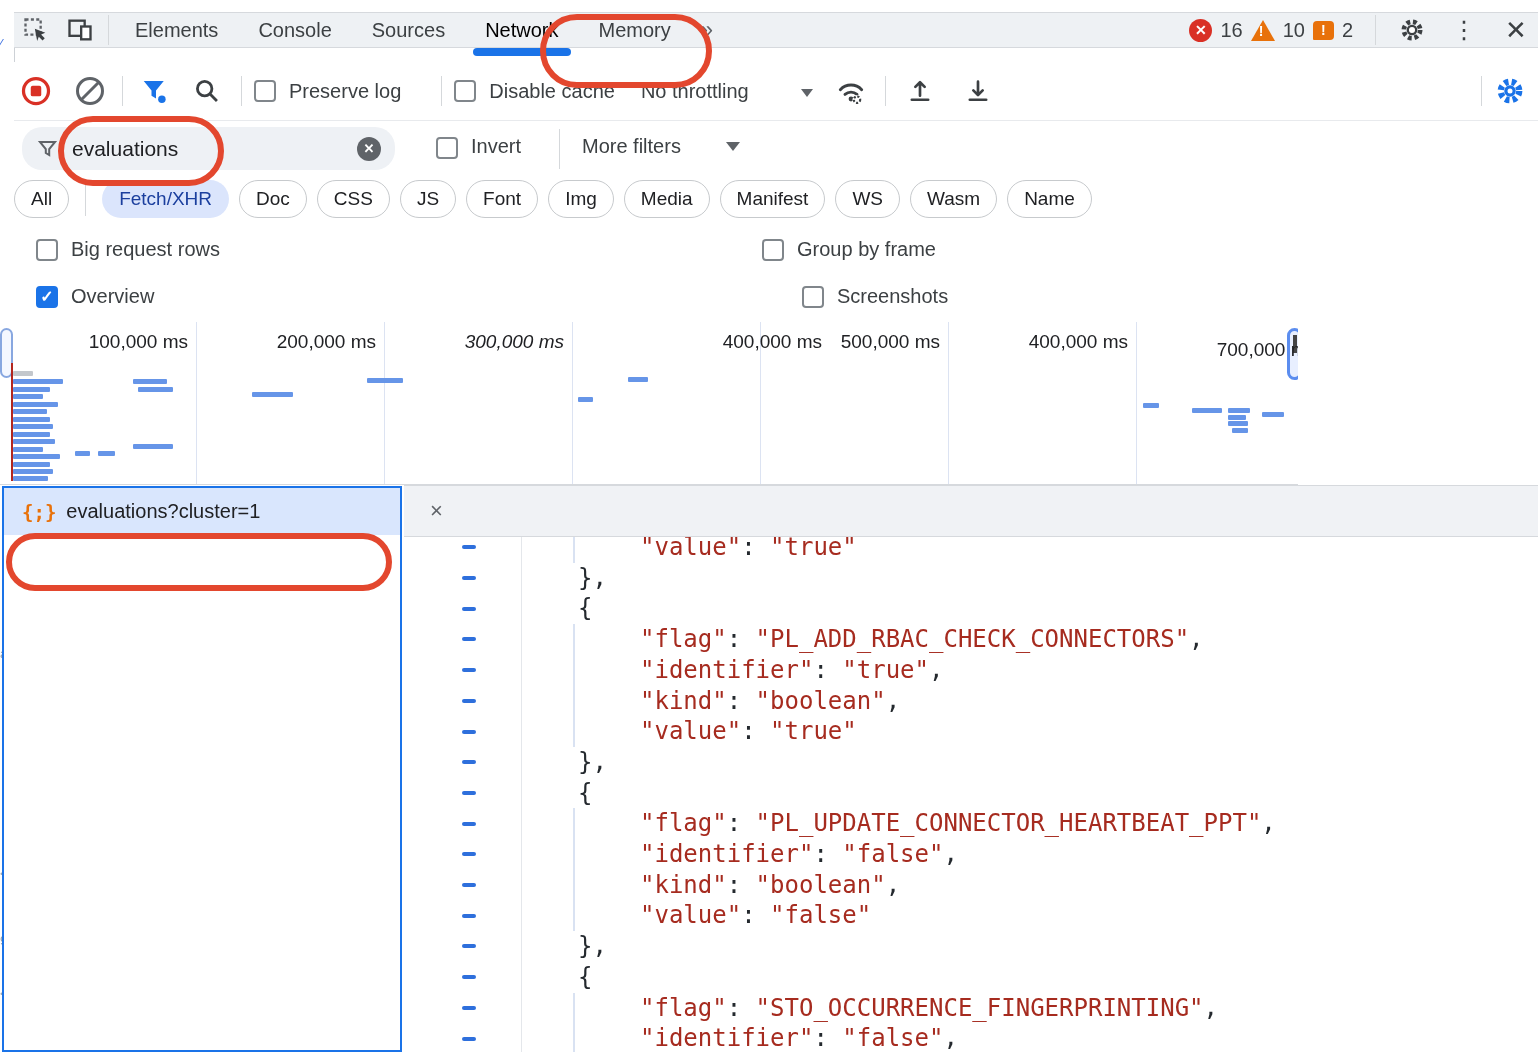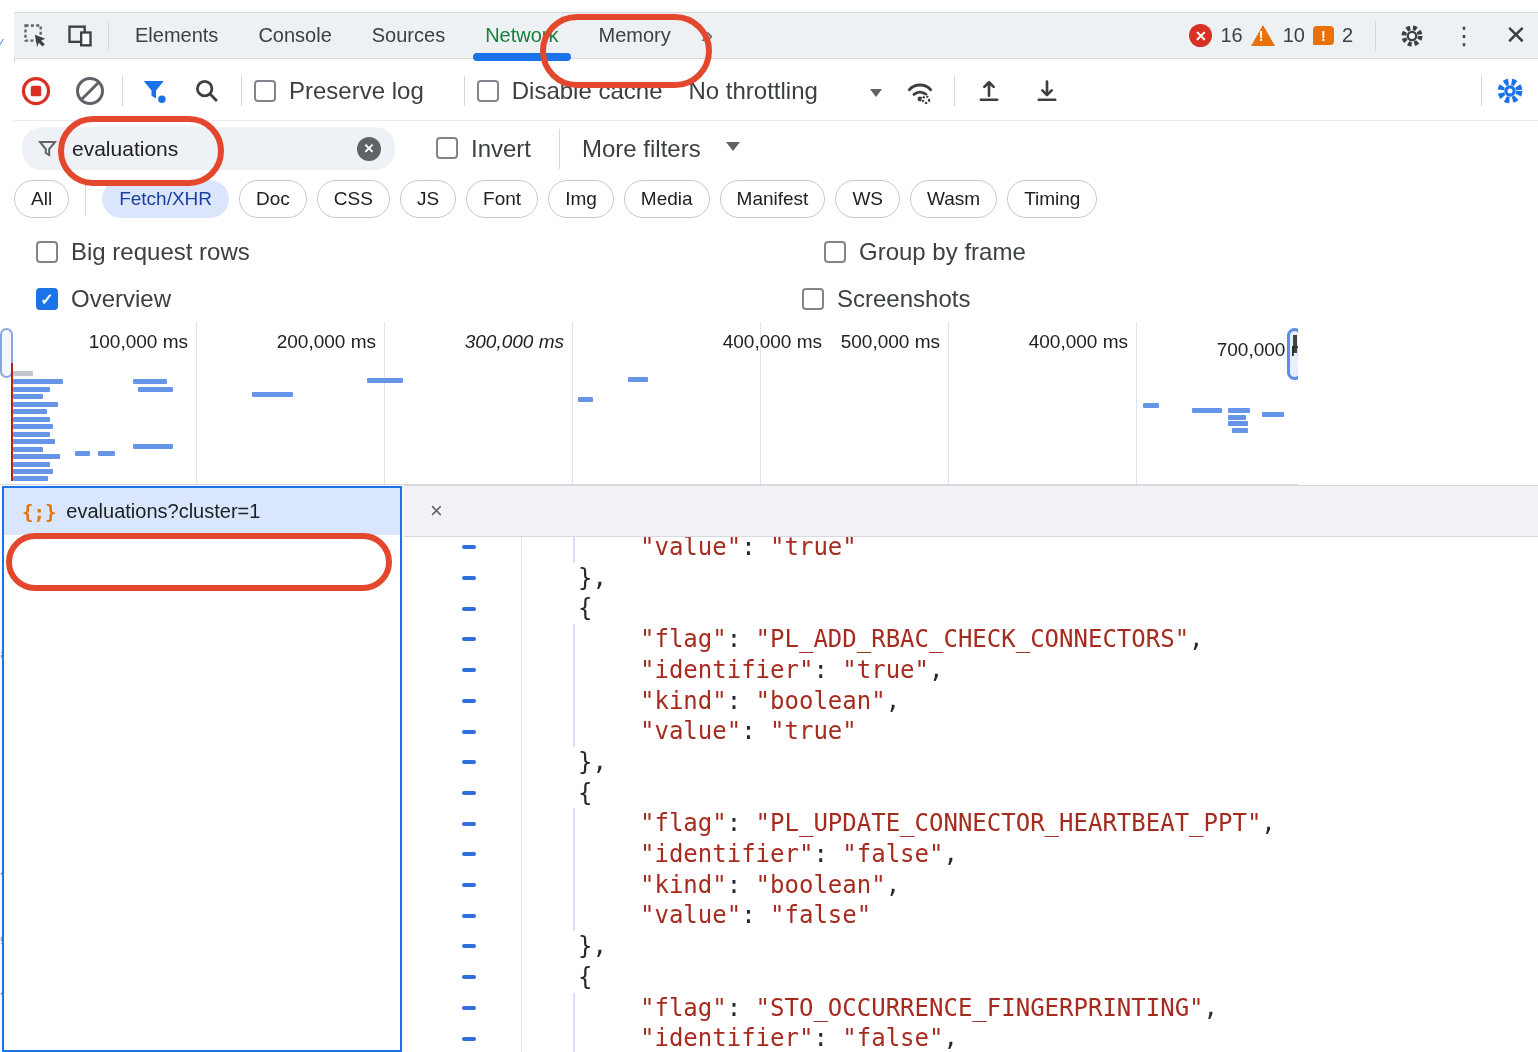--- a/index.html
+++ b/index.html
@@ -1,41 +1,41 @@
 <!DOCTYPE html>
 <html><head>
 <meta charset="utf-8">
 <style>
   html,body{margin:0;padding:0;background:#fff;}
   .stage{position:relative;width:1538px;height:1052px;overflow:hidden;background:#fff;
          font-family:"Liberation Sans",sans-serif;color:#202124;}
   .abs{position:absolute;}
   
-  .tabrow{left:14px;top:12px;width:1524px;height:47px;background:#eef1f4;
+  .tabrow{left:14px;top:12px;width:1524px;height:36px;background:#eef1f4;
           border-top:1px solid #d6d9dd;border-bottom:1px solid #d6d9dd;
           display:flex;align-items:center;box-sizing:border-box;}
   .toolbtn{display:flex;align-items:center;justify-content:center;width:44px;height:44px;flex:0 0 auto;}
   .vdiv{width:1px;height:30px;background:#d5d8db;margin:0 6px;flex:0 0 auto;}
   .maintab{position:relative;font-size:20px;color:#3c4043;padding:0 20px;line-height:49px;cursor:default;flex:0 0 auto;}
-  .maintab.selected{color:#15803d;}
+  .maintab.selected{color:#000000;}
   .maintab.selected::after{content:"";position:absolute;left:8px;right:8px;bottom:-1px;height:8px;
                            background:#1a73e8;border-radius:5px;}
   .chev{font-size:22px;color:#5f6368;padding:0 10px;letter-spacing:-3px;}
   .badges{display:flex;align-items:center;gap:8px;margin-left:auto;font-size:20px;color:#3c4043;}
   .errdot{width:23px;height:23px;border-radius:50%;background:#d93025;color:#fff;display:flex;
           align-items:center;justify-content:center;font-size:14px;font-weight:bold;}
   .warn{width:0;height:0;border-left:12px solid transparent;border-right:12px solid transparent;
         border-bottom:21px solid #e8710a;position:relative;}
   .warn::after{content:"!";position:absolute;left:-4px;top:3px;color:#fff;font-size:14px;font-weight:bold;}
   .issue{width:21px;height:19px;background:#e8710a;border-radius:4px 4px 4px 1px;color:#fff;
          display:flex;align-items:center;justify-content:center;font-size:14px;font-weight:bold;}
   
   .row2{left:14px;top:62px;width:1524px;height:59px;background:#fff;border-bottom:1px solid #e8eaed;
         display:flex;align-items:center;box-sizing:border-box;}
-  .label20{font-size:24px;color:#3c4043;}
+  .label20{font-size:20px;color:#3c4043;}
   .cb{width:22px;height:22px;border:2px solid #80868b;border-radius:4px;box-sizing:border-box;
       background:#fff;flex:0 0 auto;display:flex;align-items:center;justify-content:center;}
   .cb.checked{background:#1a73e8;border-color:#1a73e8;color:#fff;font-size:16px;font-weight:bold;}
   .cb.checked::after{content:"\2713";}
   .caret{width:0;height:0;border-left:7px solid transparent;border-right:7px solid transparent;
          border-top:9px solid #5f6368;display:inline-block;}
   
   .row3{left:14px;top:121px;width:1524px;height:55px;background:#fff;}
   .fpill{position:absolute;left:8px;top:6px;width:373px;height:43px;background:#eef1f5;border-radius:20px;
          display:flex;align-items:center;padding:0 14px;box-sizing:border-box;gap:10px;}
@@ -239,29 +239,29 @@
       <span class="chip selected">Fetch/XHR</span>
       <span class="chip">Doc</span>
       <span class="chip">CSS</span>
       <span class="chip">JS</span>
       <span class="chip">Font</span>
       <span class="chip">Img</span>
       <span class="chip">Media</span>
       <span class="chip">Manifest</span>
       <span class="chip">WS</span>
       <span class="chip">Wasm</span>
-      <span class="chip">Timing</span>
+      <span class="chip">Name</span>
     </div>
 
   <div class="abs optarea">
     <div class="opt" style="left:22px;top:16px;">
       <span class="cb"></span>
       <span class="label20">Big request rows</span>
     </div>
-    <div class="opt" style="left:810px;top:16px;">
+    <div class="opt" style="left:748px;top:16px;">
       <span class="cb"></span>
       <span class="label20">Group by frame</span>
     </div>
     <div class="opt" style="left:22px;top:63px;">
       <span class="cb checked"></span>
       <span class="label20">Overview</span>
     </div>
     <div class="opt" style="left:788px;top:63px;">
       <span class="cb"></span>
       <span class="label20">Screenshots</span>

